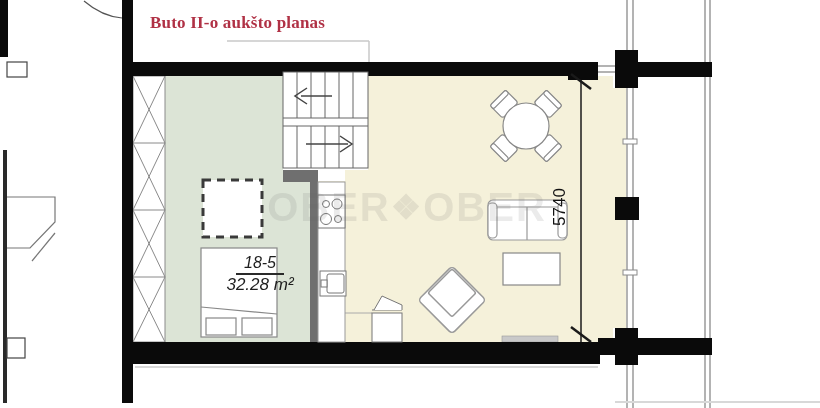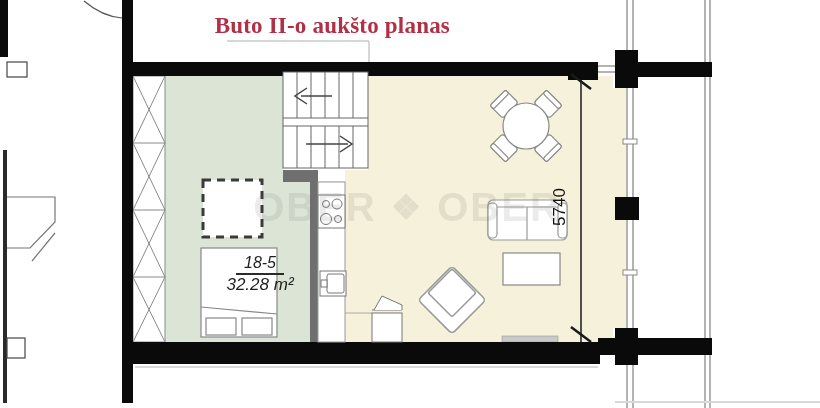--- a/index.html
+++ b/index.html
@@ -1,33 +1,33 @@
 <!DOCTYPE html>
 <html><head>
 <meta charset="utf-8">
 <style>
   html,body{margin:0;padding:0;background:#fff;}
   .plan{position:relative;width:820px;height:408px;background:#ffffff;overflow:hidden;
         font-family:"Liberation Sans",sans-serif;}
   .plan svg{position:absolute;left:0;top:0;}
-  .title{position:absolute;left:150px;top:13px;width:300px;text-align:right;
-         font-family:"Liberation Serif",serif;font-weight:bold;font-size:23px;
+  .title{position:absolute;left:150px;top:13px;width:300px;text-align:left;
+         font-family:"Liberation Serif",serif;font-weight:bold;font-size:17px;
          color:#b03145;letter-spacing:.2px;}
   .roomlabel{position:absolute;text-align:center;color:#1e1e1e;
              font-style:italic;line-height:1.05;}
   .roomlabel .num{display:inline-block;font-size:16px;padding:0 8px 1px 8px;
                   border-bottom:2px solid #2a2a2a;}
   .roomlabel .area{font-size:17px;margin-top:1px;}
   .label-18-1{left:420px;top:182px;width:130px;}
   .label-18-5{left:165px;top:255px;width:130px;padding-left:30px;}
   .dim{position:absolute;left:525px;top:192px;width:70px;height:30px;
        display:flex;align-items:center;justify-content:center;
        transform:rotate(-90deg);font-size:17px;color:#111;}
   .watermark{position:absolute;left:262px;top:181px;width:290px;height:52px;
-             display:flex;align-items:center;justify-content:center;gap:14px;
+             display:flex;align-items:center;justify-content:center;
              font-weight:bold;font-size:40px;letter-spacing:2px;
              color:rgba(100,100,100,0.13);user-select:none;}
   .watermark .logo{font-size:34px;}
 </style>
 </head>
 <body>
 
 <div class="plan">
 
   <svg width="820" height="408" viewBox="0 0 820 408">

